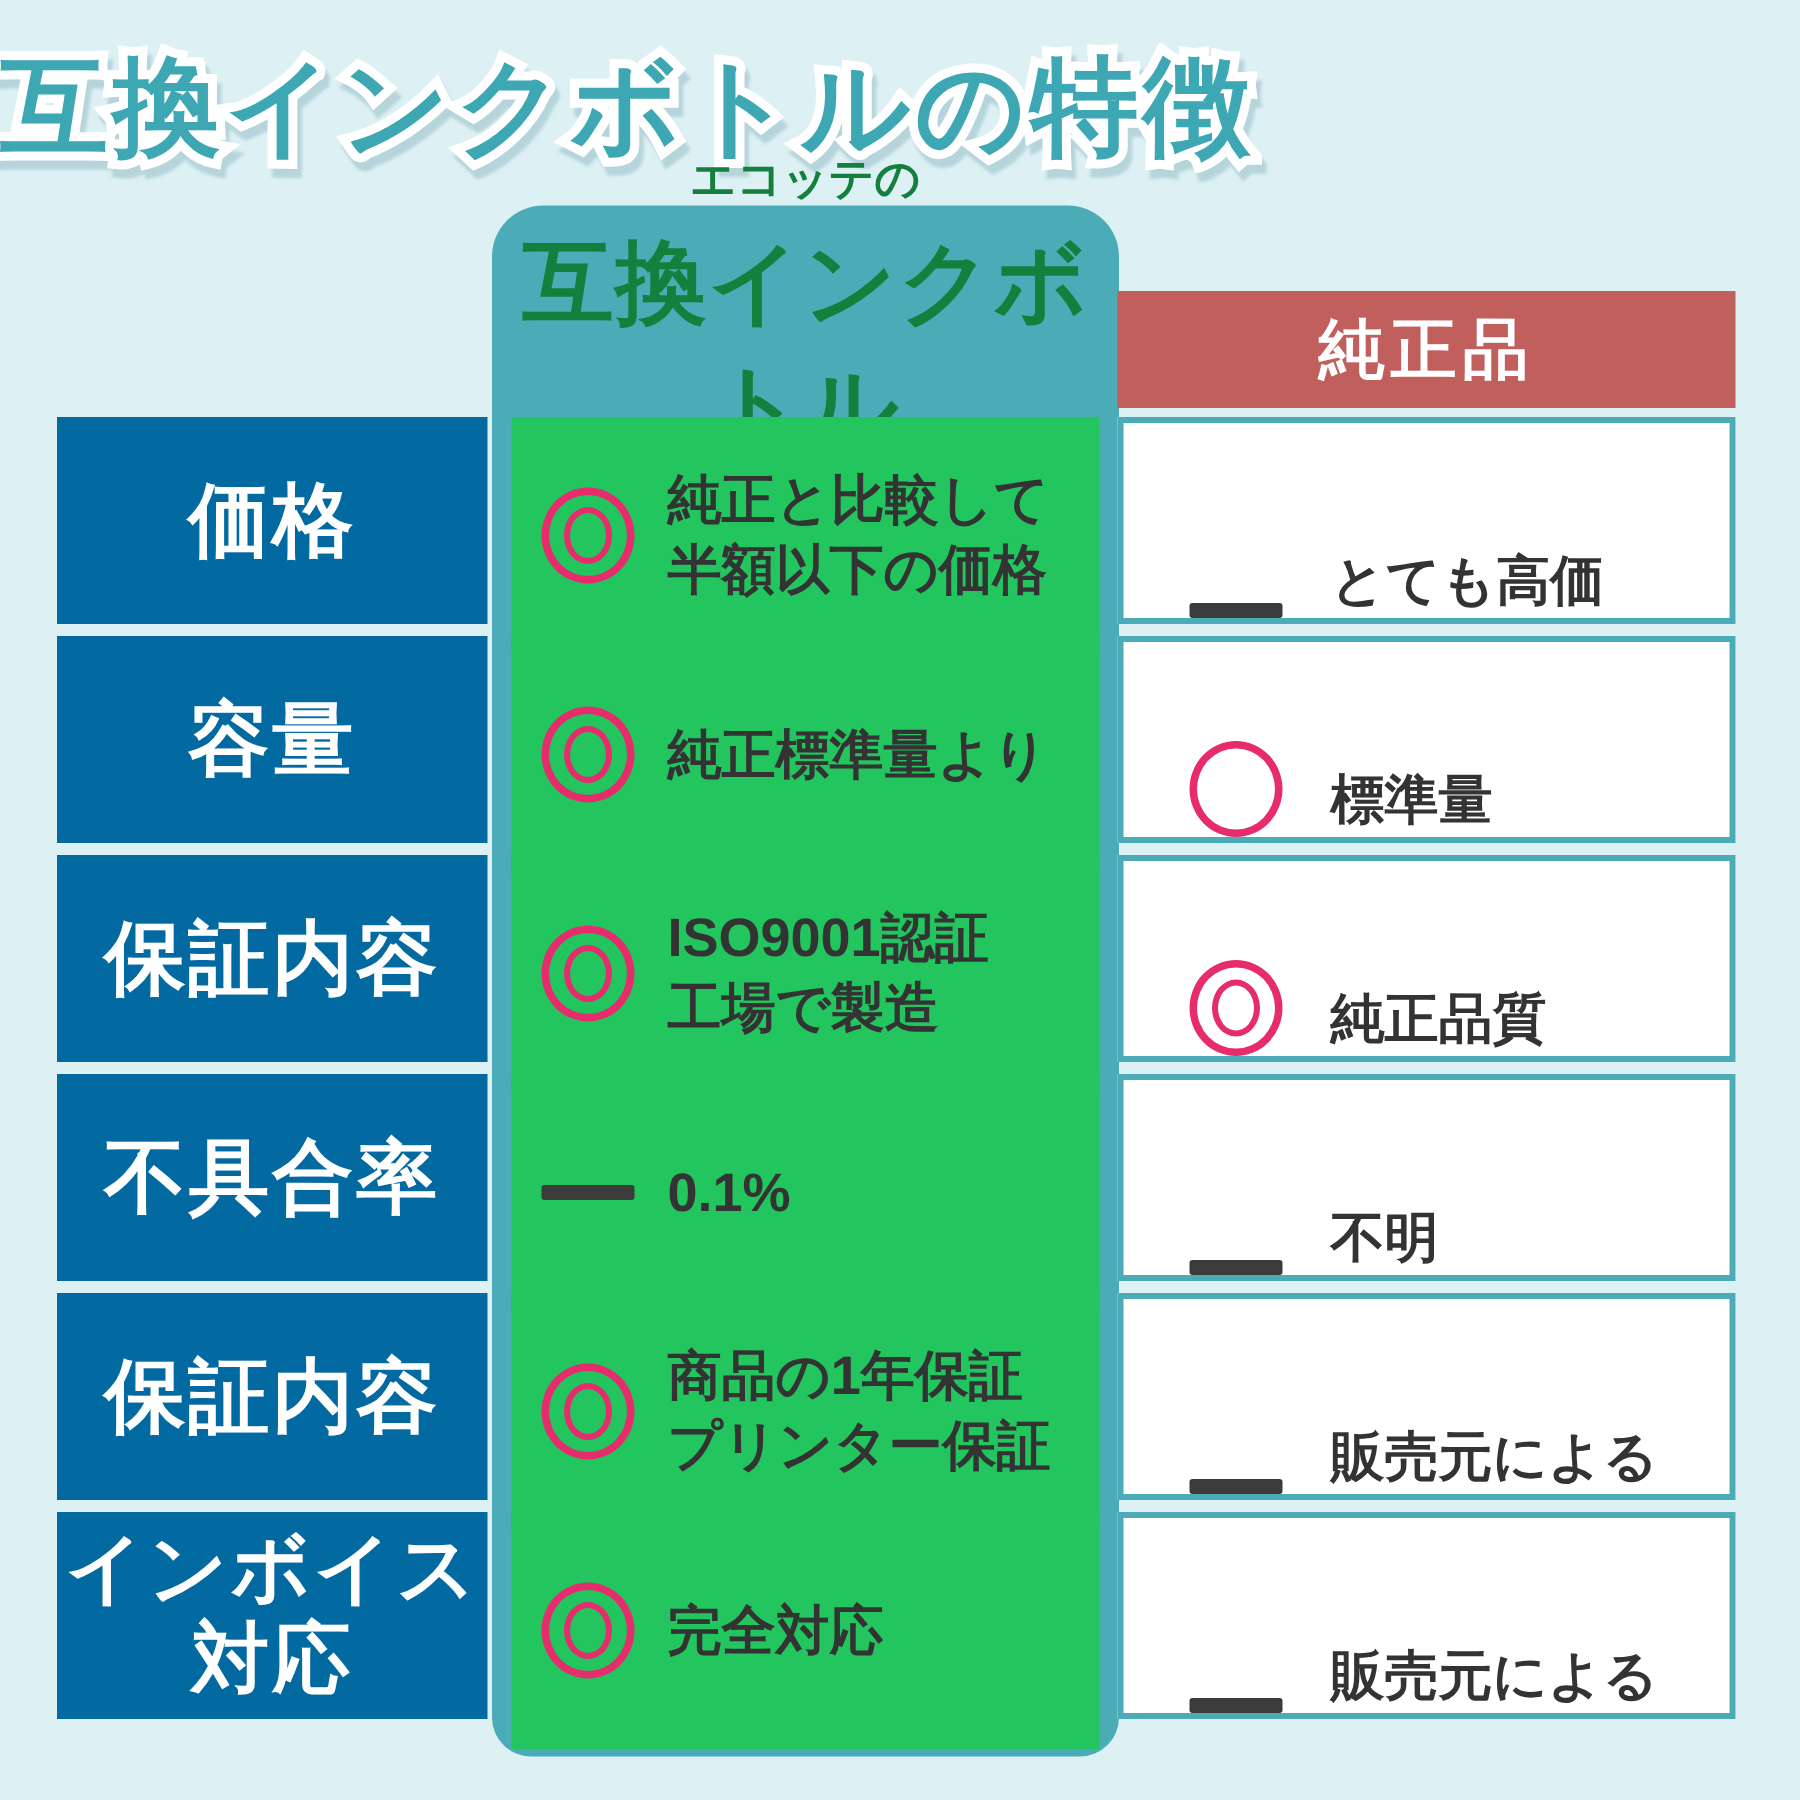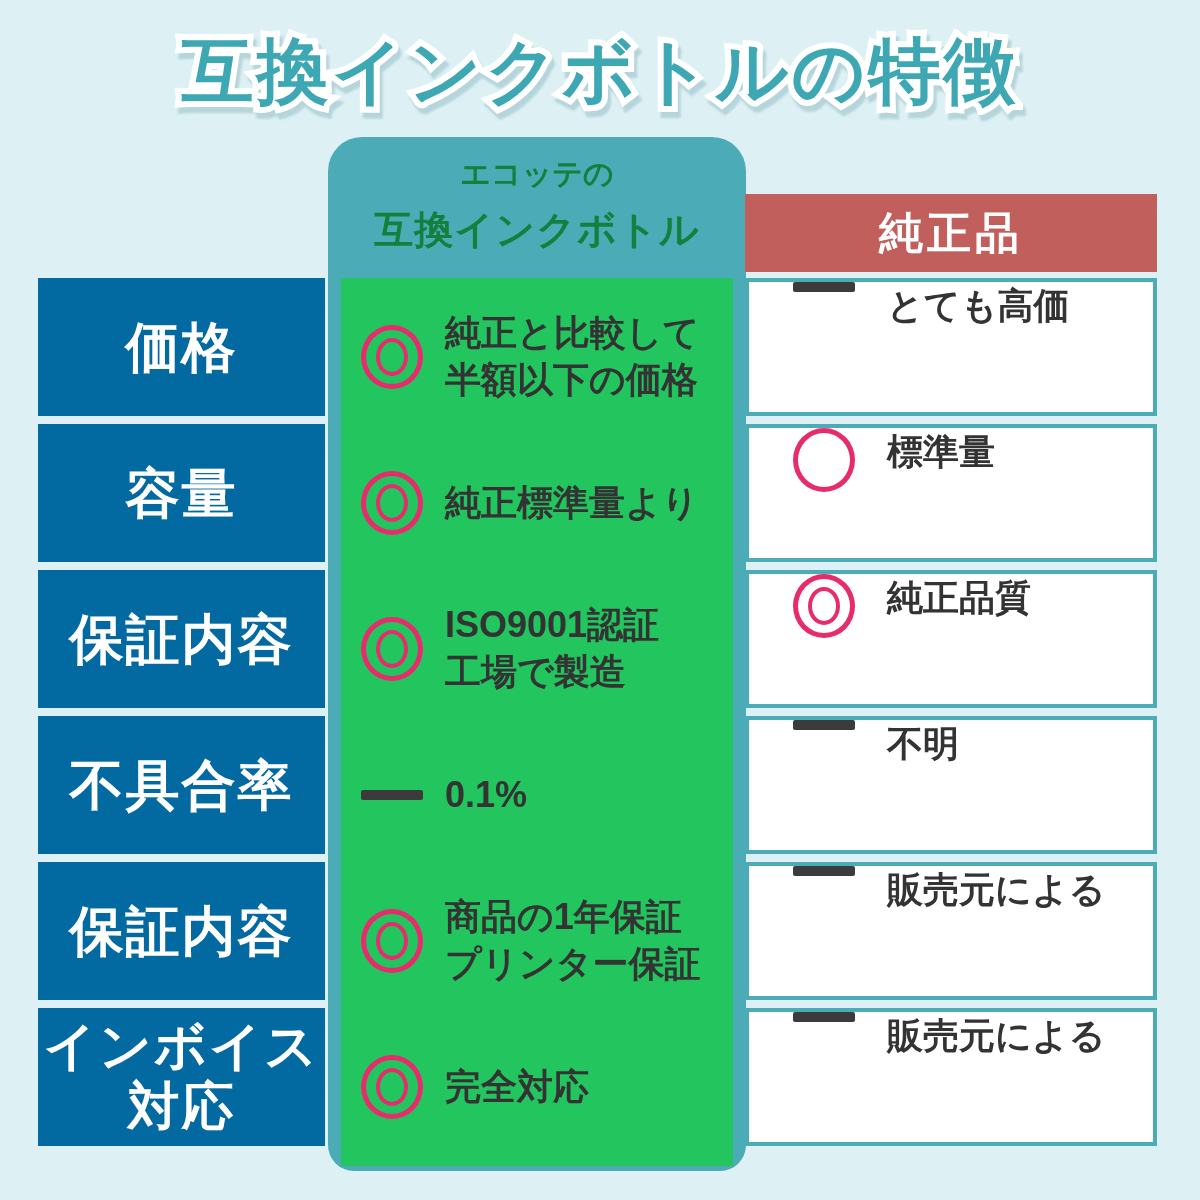--- a/index.html
+++ b/index.html
@@ -5,41 +5,41 @@
   html,body{margin:0;padding:0;}
   body{
     width:1200px;height:1200px;
     background:#ddf1f5;
     font-family:"Liberation Sans","DejaVu Sans",sans-serif;
     position:relative;overflow:hidden;
     color:#333;
   }
   .page-title{
     position:absolute;top:24px;left:0;width:1200px;
-    text-align:center;
+    text-align:left;
     font-size:72px;font-weight:900;letter-spacing:3px;
     color:#3da8b4;
     -webkit-text-stroke:12px #ffffff;
     paint-order:stroke fill;
     filter:drop-shadow(3px 6px 1px rgba(150,190,196,.55));
     white-space:nowrap;
   }
   
   .mid-card{
     position:absolute;left:328px;top:137px;width:418px;height:1034px;
     background:#4bacb8;
     border-radius:34px 34px 26px 26px;
   }
   .mid-head{
     position:absolute;left:328px;top:137px;width:418px;height:137px;
     display:flex;flex-direction:column;justify-content:center;align-items:center;
     color:#15803d;text-align:center;
   }
   .mid-head .l1{font-size:30px;font-weight:700;margin-bottom:8px;}
-  .mid-head .l2{font-size:39px;font-weight:800;letter-spacing:1px;}
+  .mid-head .l2{font-size:61px;font-weight:800;letter-spacing:1px;}
   
   .genuine-head{
     position:absolute;left:745px;top:194px;width:412px;height:78px;
     background:#c05f5c;
     display:flex;justify-content:center;align-items:center;
     color:#fff;font-size:44px;font-weight:800;letter-spacing:4px;
   }
   
   .row{position:absolute;left:0;width:1200px;height:138px;}
   .label-cell{
@@ -53,21 +53,21 @@
   .label-line:empty{display:none;}
   .mid-cell{
     position:absolute;left:341px;top:0;width:392px;height:158px;
     background:#22c55e;
     display:flex;align-items:center;
     padding-left:20px;box-sizing:border-box;gap:22px;
   }
   .right-cell{
     position:absolute;left:745px;top:0;width:412px;height:138px;
     background:#fff;border:4px solid #4bacb8;box-sizing:border-box;
-    display:flex;align-items:flex-start;
+    display:flex;align-items:flex-end;
     padding-left:44px;gap:32px;
   }
   .cell-text{display:flex;flex-direction:column;justify-content:center;}
   .tline{font-size:36px;font-weight:700;line-height:1.3;color:#333;white-space:nowrap;}
   .tline:empty{display:none;}
   .note{font-size:21px;font-weight:700;color:#333;margin-top:3px;white-space:nowrap;}
   .note:empty{display:none;}
   .gtext{font-size:36px;font-weight:700;color:#333;white-space:nowrap;}
   
   .mark{flex:0 0 62px;display:flex;justify-content:center;align-items:center;}

